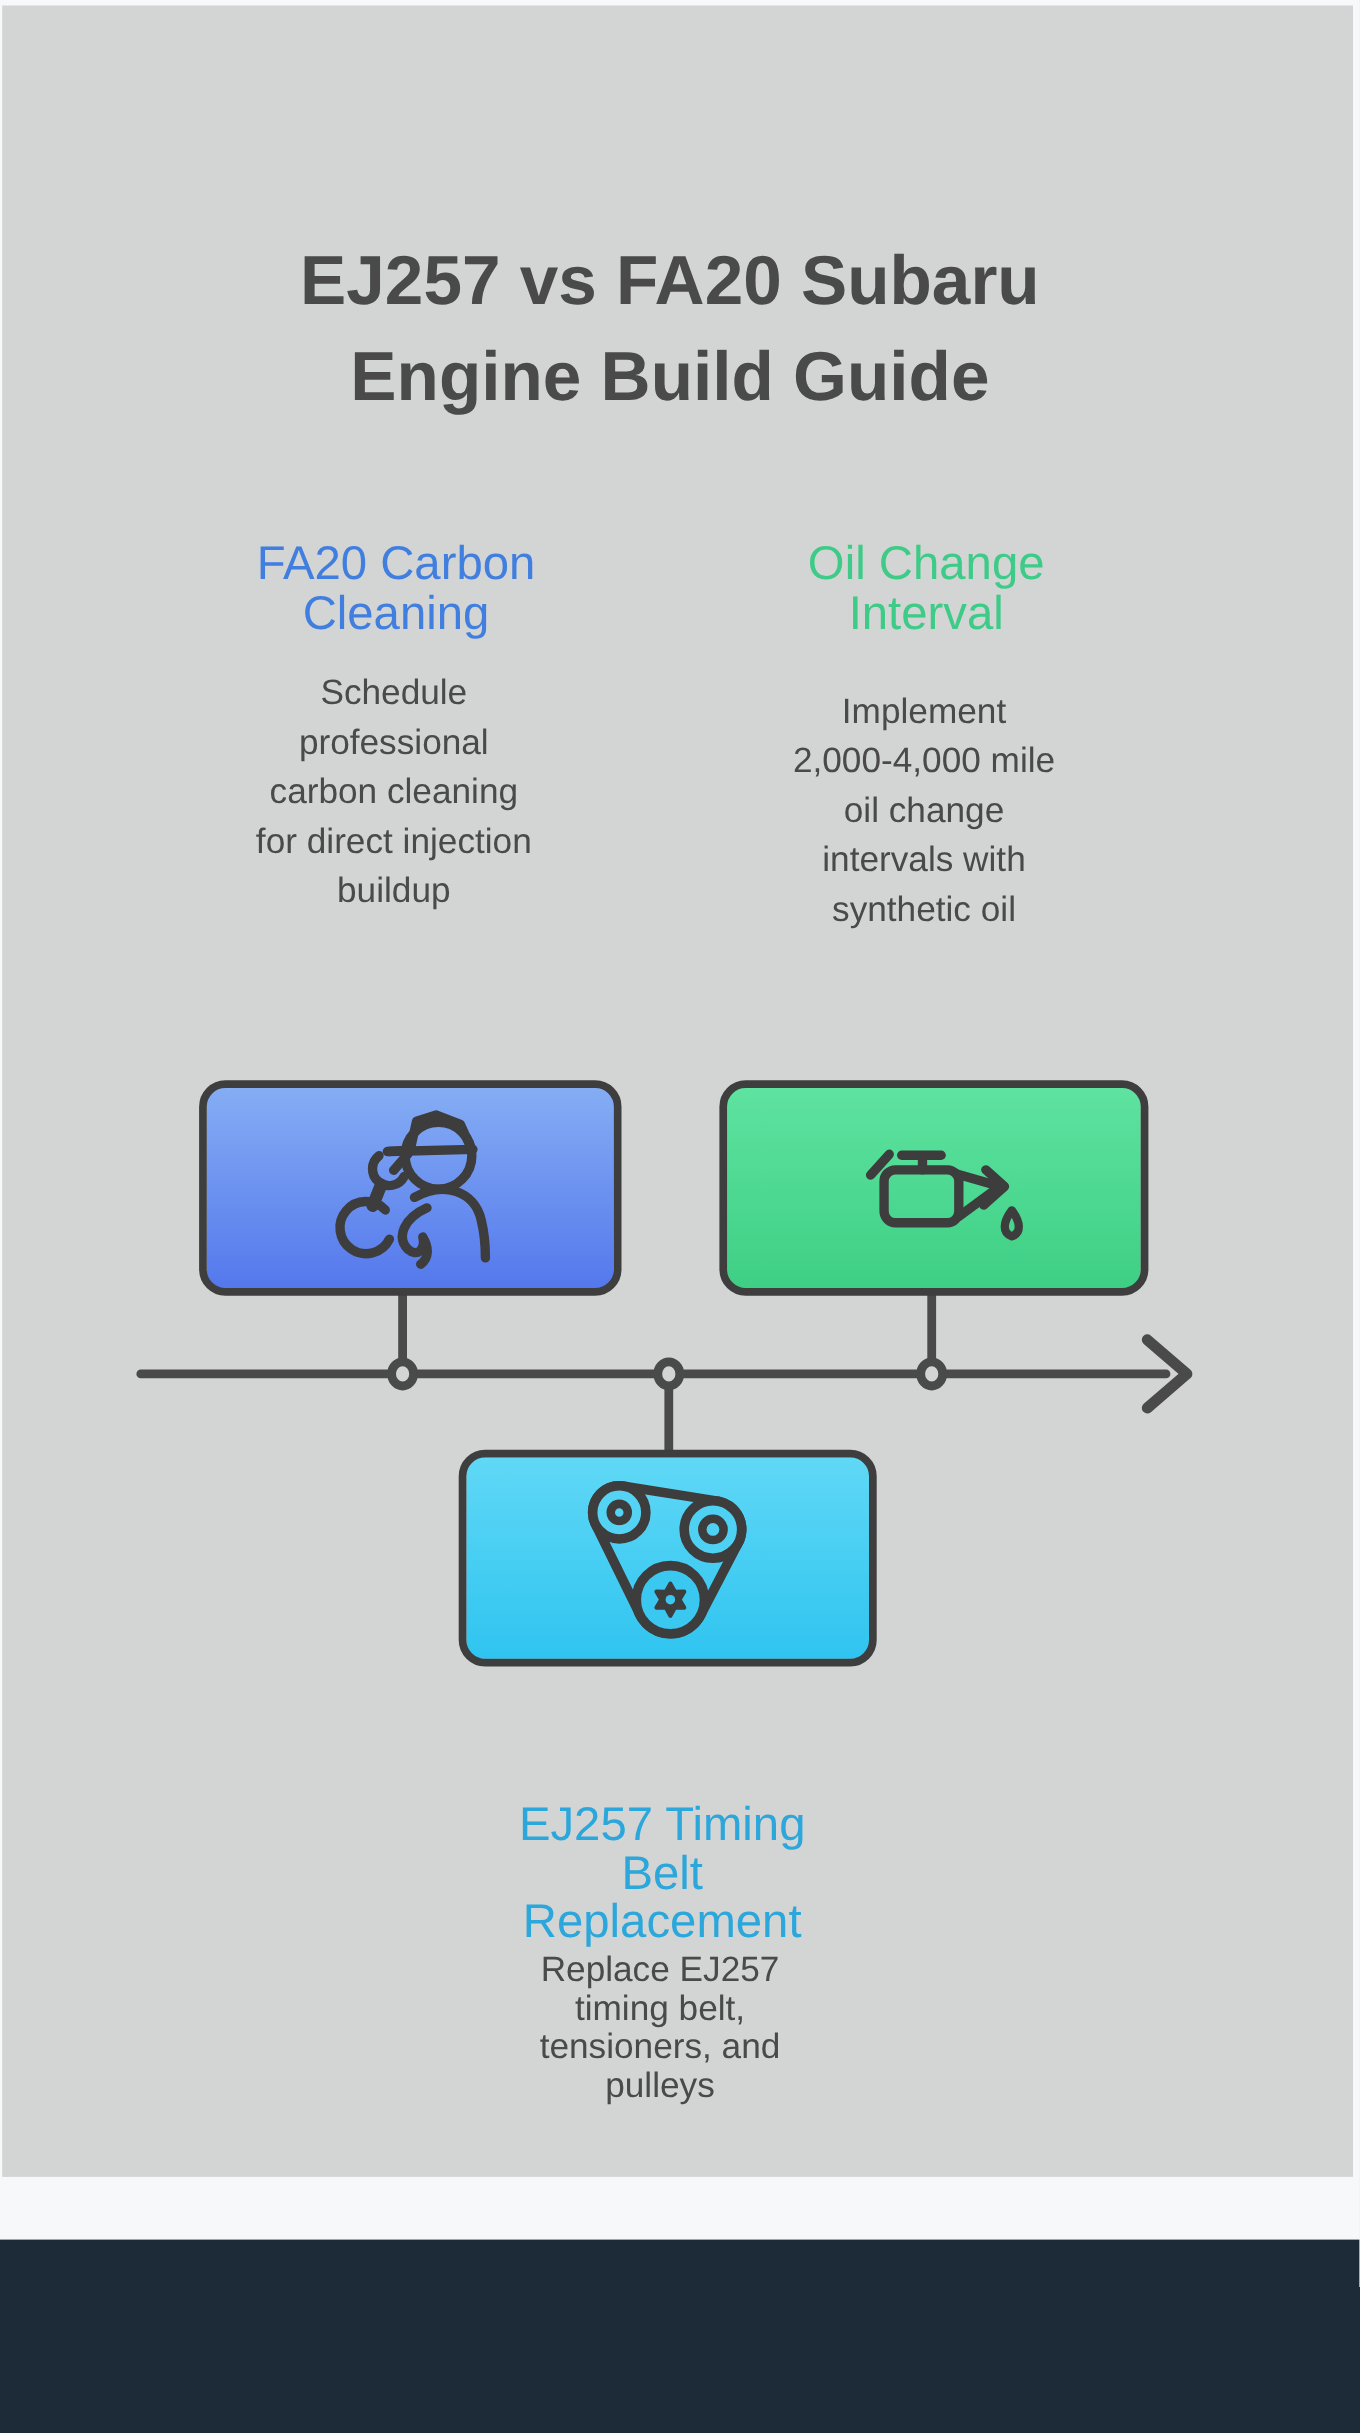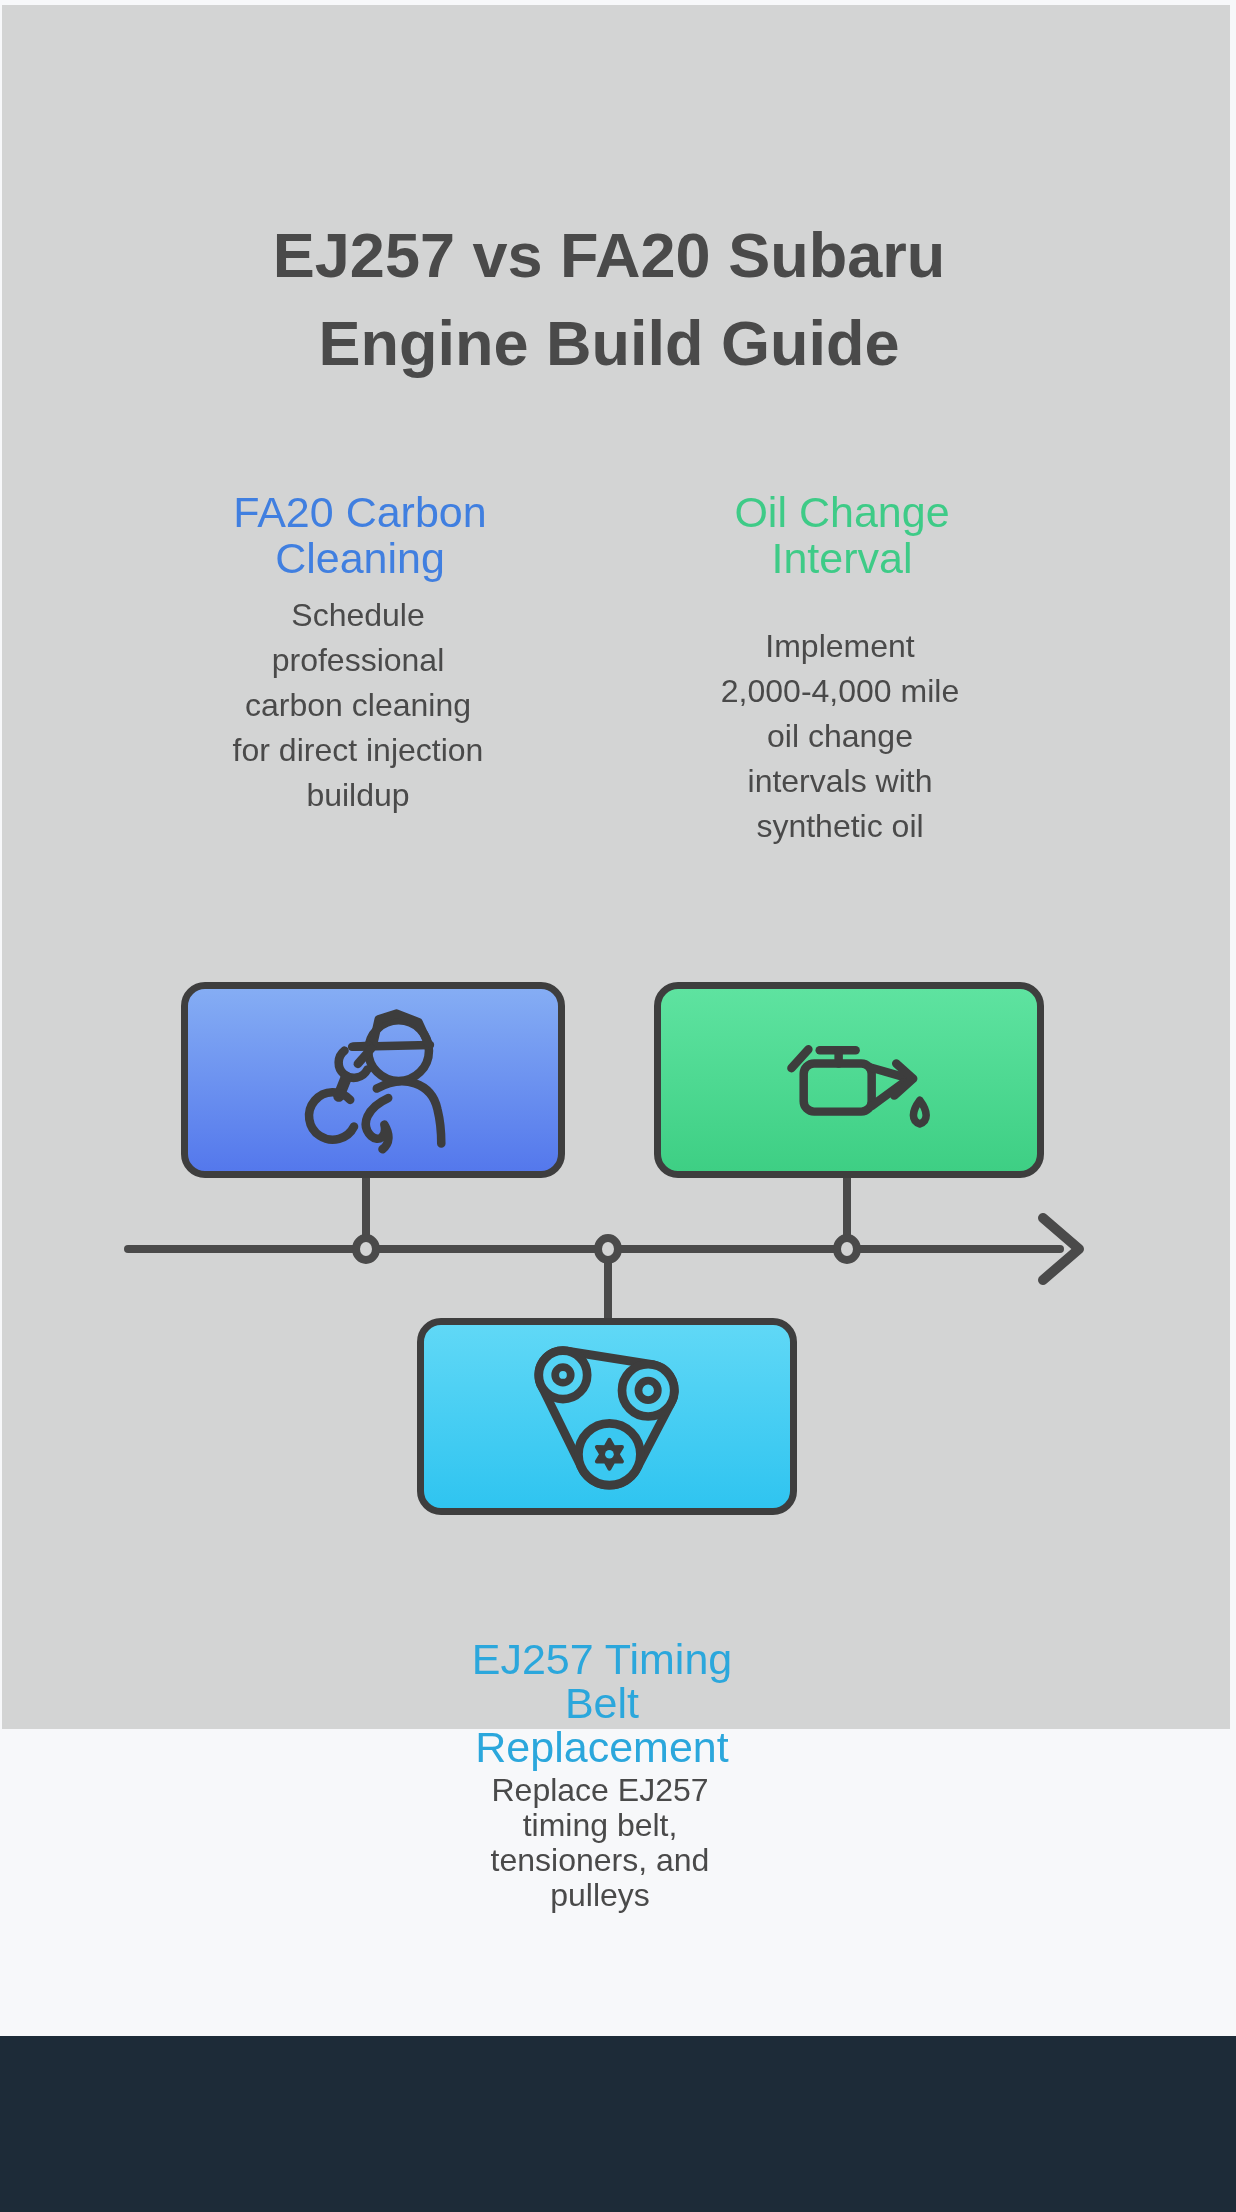--- a/index.html
+++ b/index.html
@@ -1,25 +1,25 @@
 <!DOCTYPE html>
 <html><head>
 <meta charset="utf-8">
 <style>
   html,body{margin:0;padding:0;}
   body{font-family:"Liberation Sans", sans-serif; background:#ffffff;}
   #page{position:relative; width:1236px; height:2212px; background:#f7f8fa; overflow:hidden;}
-  #canvas{position:absolute; left:2px; top:5px; width:1228px; height:1724px; background:#d3d4d4;}
+  #canvas{position:absolute; left:2px; top:5px; width:1228px; height:1974px; background:#d3d4d4;}
   .abs{position:absolute;}
   .txt{white-space:pre-line; text-align:center;}
   #title{left:107px; top:206px; width:1000px; font-size:63px; font-weight:bold; line-height:88px; color:#4a4a4a;}
   .step-heading{font-size:43px; line-height:46px; font-weight:400;}
   .step-desc{font-size:32px; line-height:45px; color:#4a4a4a;}
   #heading-1{left:108px; top:484px; width:500px; color:#407fe0;}
-  #desc-1{left:126px; top:588px; width:460px;}
+  #desc-1{left:126px; top:602px; width:460px;}
   #heading-2{left:590px; top:484px; width:500px; color:#3ecb87;}
   #desc-2{left:608px; top:619px; width:460px;}
   #heading-3{left:350px; top:1632px; width:500px; color:#2ba7dc; line-height:44px;}
   #desc-3{left:368px; top:1768px; width:460px; line-height:35px;}
   .icon-box{box-sizing:border-box; border:7px solid #3e3e3e; border-radius:24px;
             display:flex; align-items:center; justify-content:center;}
   #box-1{left:179px; top:977px; width:384px; height:196px;
          background:linear-gradient(180deg,#85adf4 0%,#5478ec 100%);}
   #box-2{left:652px; top:977px; width:390px; height:196px;
          background:linear-gradient(180deg,#5ee3a0 0%,#3ecf84 100%);}

